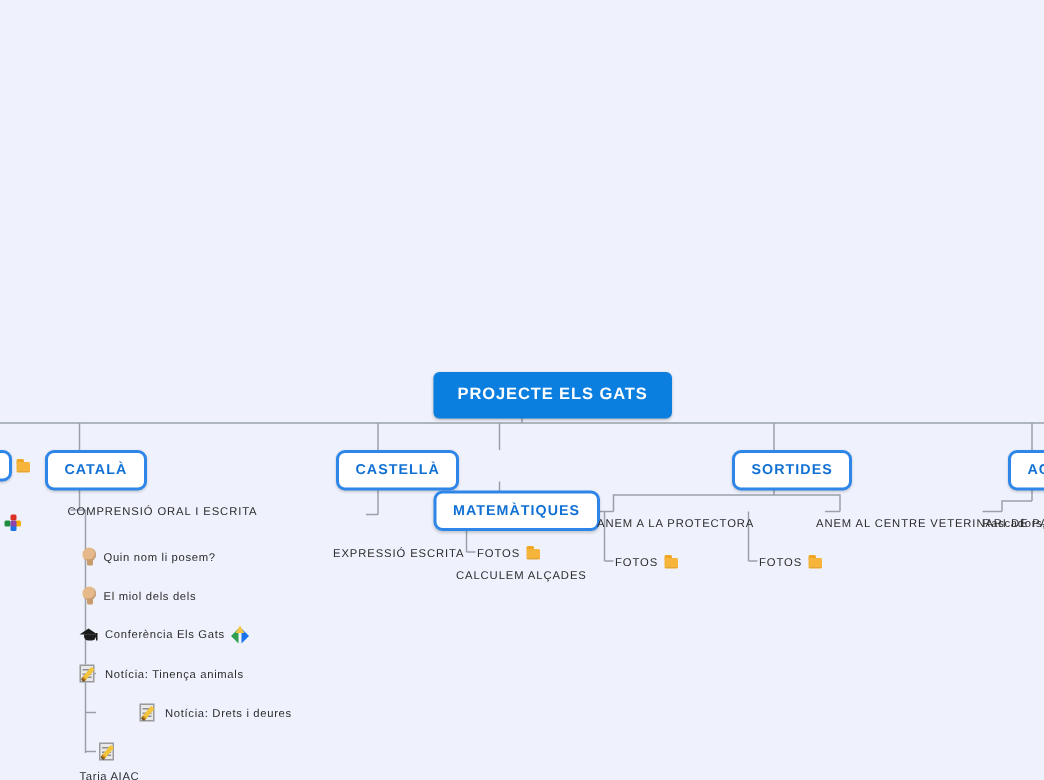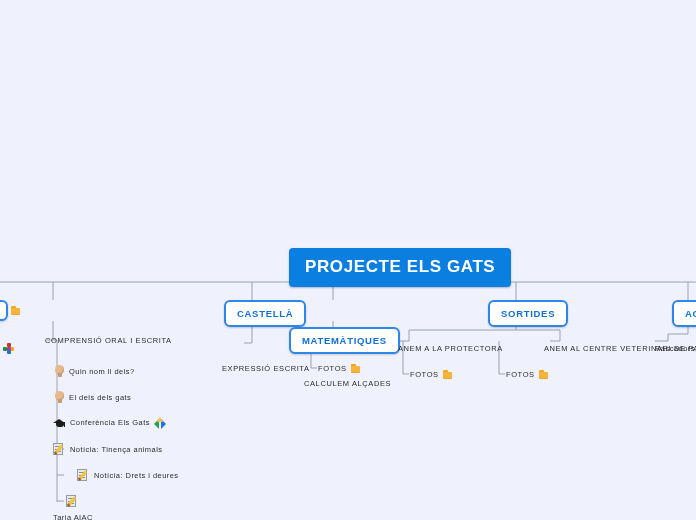--- a/index.html
+++ b/index.html
@@ -43,21 +43,21 @@
     position: absolute;
     box-sizing: border-box;
     white-space: nowrap;
   }
 
   .root-node {
     background: #0b7fe0;
     color: #ffffff;
     border-radius: 4px;
     font-weight: bold;
-    font-size: 17px;
+    font-size: 11px;
     letter-spacing: .6px;
     padding: 9px 16px 10px 16px;
     text-align: center;
     box-shadow: 0 1px 2px rgba(0,0,0,.25);
   }
 
   .branch-node {
     background: #ffffff;
     color: #1170d4;
     border: 2px solid #2e86e8;
@@ -251,39 +251,40 @@
   </span>
 
   <span class="ico ico-pin" style="position:absolute; left:3px; top:343px;">
     <i class="q1"></i>
       <i class="q2"></i>
       <i class="q3"></i>
       <i class="q4"></i>
       <i class="cc"></i>
   </span>
 
+  <div class="node branch-node" style="left:30px; top:300px;">CATALÀ</div>
 
   <div class="node leaf caps" style="left:45px; top:335px;">
     <span class="leaf-label">COMPRENSIÓ ORAL I ESCRITA</span>
   </div>
 
   <div class="node leaf" style="left:54px; top:365px;">
     <span class="ico ico-bulb">
       <span class="glass"></span>
         <span class="base"></span>
     </span>
-    <span class="leaf-label">Quin nom li dels?</span>
+    <span class="leaf-label">Quin nom li posem?</span>
   </div>
 
   <div class="node leaf" style="left:54px; top:391px;">
     <span class="ico ico-bulb">
       <span class="glass"></span>
         <span class="base"></span>
     </span>
-    <span class="leaf-label">El dels dels gats</span>
+    <span class="leaf-label">El miol dels dels</span>
   </div>
 
   <div class="node leaf" style="left:53px; top:417px;justify-content:center;">
     <span class="ico ico-cap">
       <span class="board"></span>
         <span class="body"></span>
         <span class="tassel"></span>
     </span>
     <span class="leaf-label">Conferència Els Gats</span>
     <span class="ico ico-drive">
@@ -297,21 +298,21 @@
     <span class="ico ico-note">
       <span class="sheet"></span>
         <span class="ln l1"></span>
         <span class="ln l2"></span>
         <span class="ln l3"></span>
         <span class="pencil"></span>
     </span>
     <span class="leaf-label">Notícia: Tinença animals</span>
   </div>
 
-  <div class="node leaf" style="left:37px; top:469px;padding-left:40px;">
+  <div class="node leaf" style="left:53px; top:469px;padding-left:40px;">
     <span class="ico ico-note">
       <span class="sheet"></span>
         <span class="ln l1"></span>
         <span class="ln l2"></span>
         <span class="ln l3"></span>
         <span class="pencil"></span>
     </span>
     <span class="leaf-label">Notícia: Drets i deures</span>
   </div>
 

